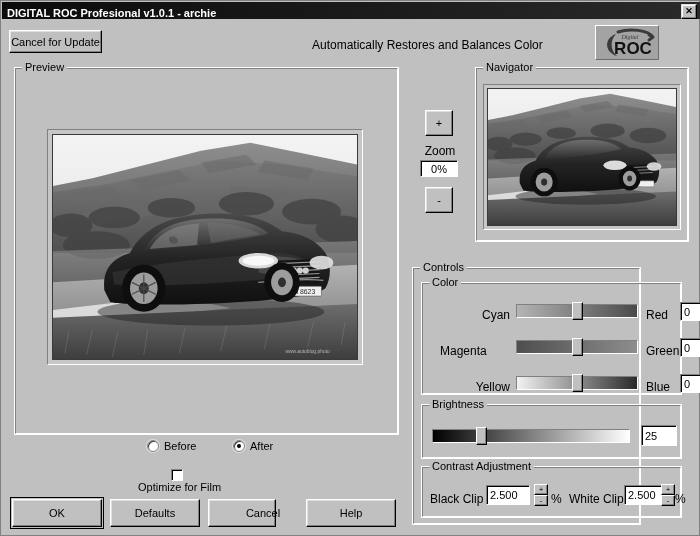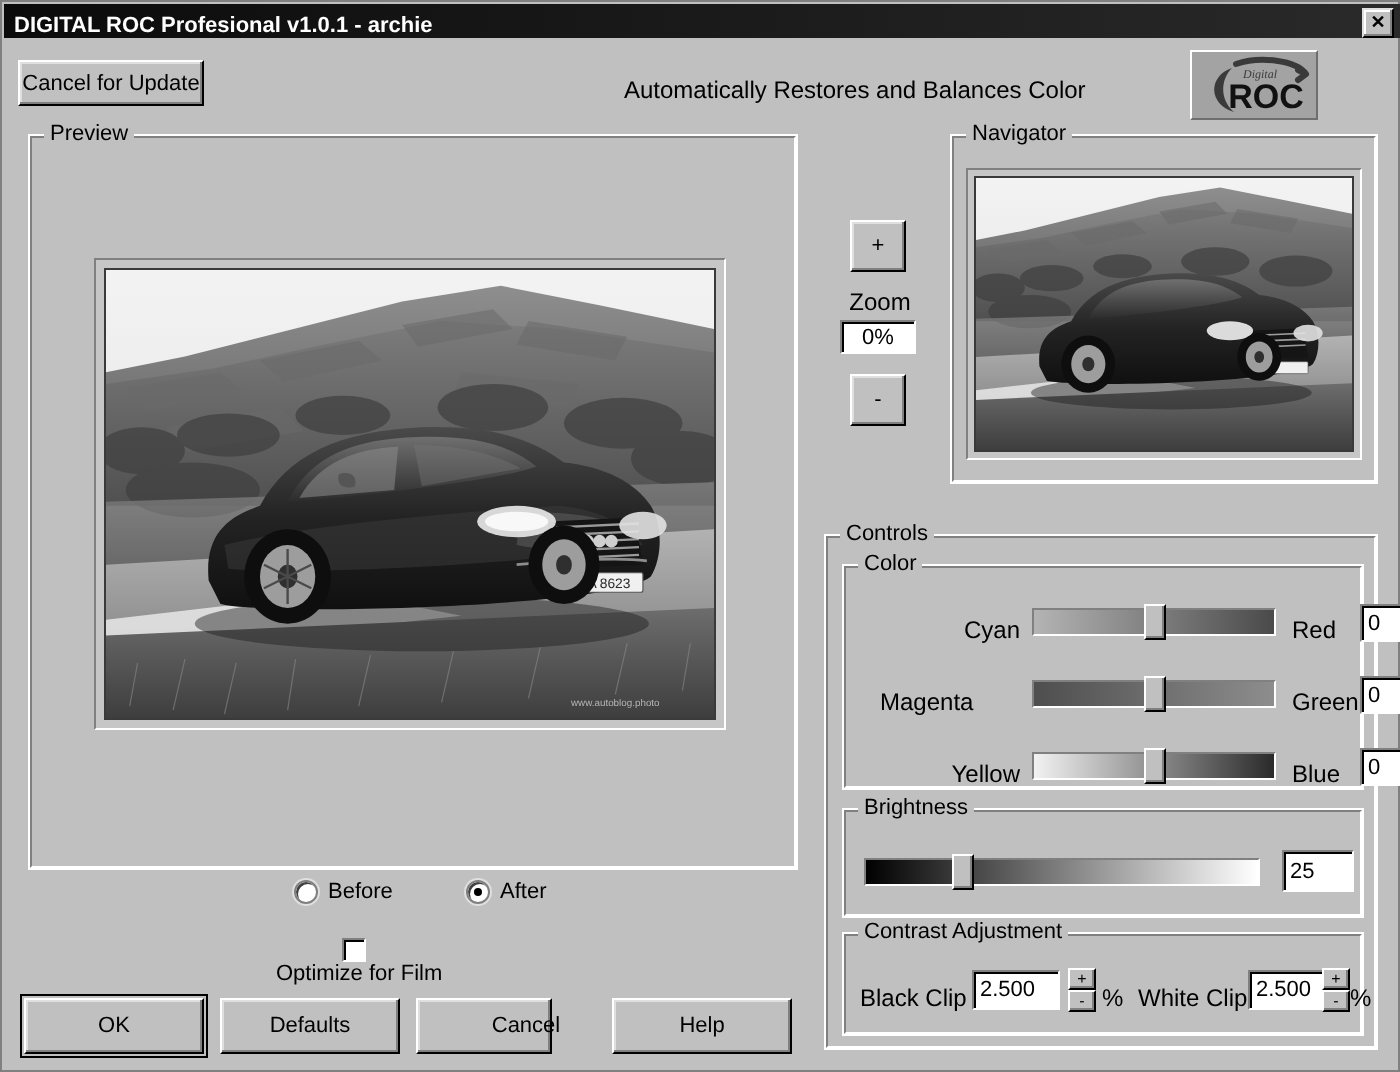--- a/index.html
+++ b/index.html
@@ -83,21 +83,21 @@
   #zoomMinus{left:424px;top:186px;width:28px;height:26px;position:absolute;}
 
   
   #navGroup{left:474px;top:66px;width:214px;height:175px;}
   #navFrame{position:absolute;left:7px;top:16px;width:198px;height:146px;
     background:#c6c6c6;
     border:1px solid #808080;border-right-color:#fff;border-bottom-color:#fff;
     box-sizing:border-box;padding:3px;}
 
   
-  #controlsGroup{left:411px;top:266px;width:277px;height:258px;}
+  #controlsGroup{left:411px;top:266px;width:229px;height:258px;}
   #colorGroup{position:absolute;left:8px;top:14px;width:261px;height:113px;
      border:1px solid #fff;box-sizing:border-box;}
   #brightGroup{position:absolute;left:8px;top:136px;width:261px;height:55px;
      border:1px solid #fff;box-sizing:border-box;}
   #contrastGroup{position:absolute;left:8px;top:198px;width:261px;height:52px;
      border:1px solid #fff;box-sizing:border-box;}
 
   .slider{position:absolute;height:18px;}
   .strack{
     position:absolute;left:0;top:2px;right:0;height:14px;

